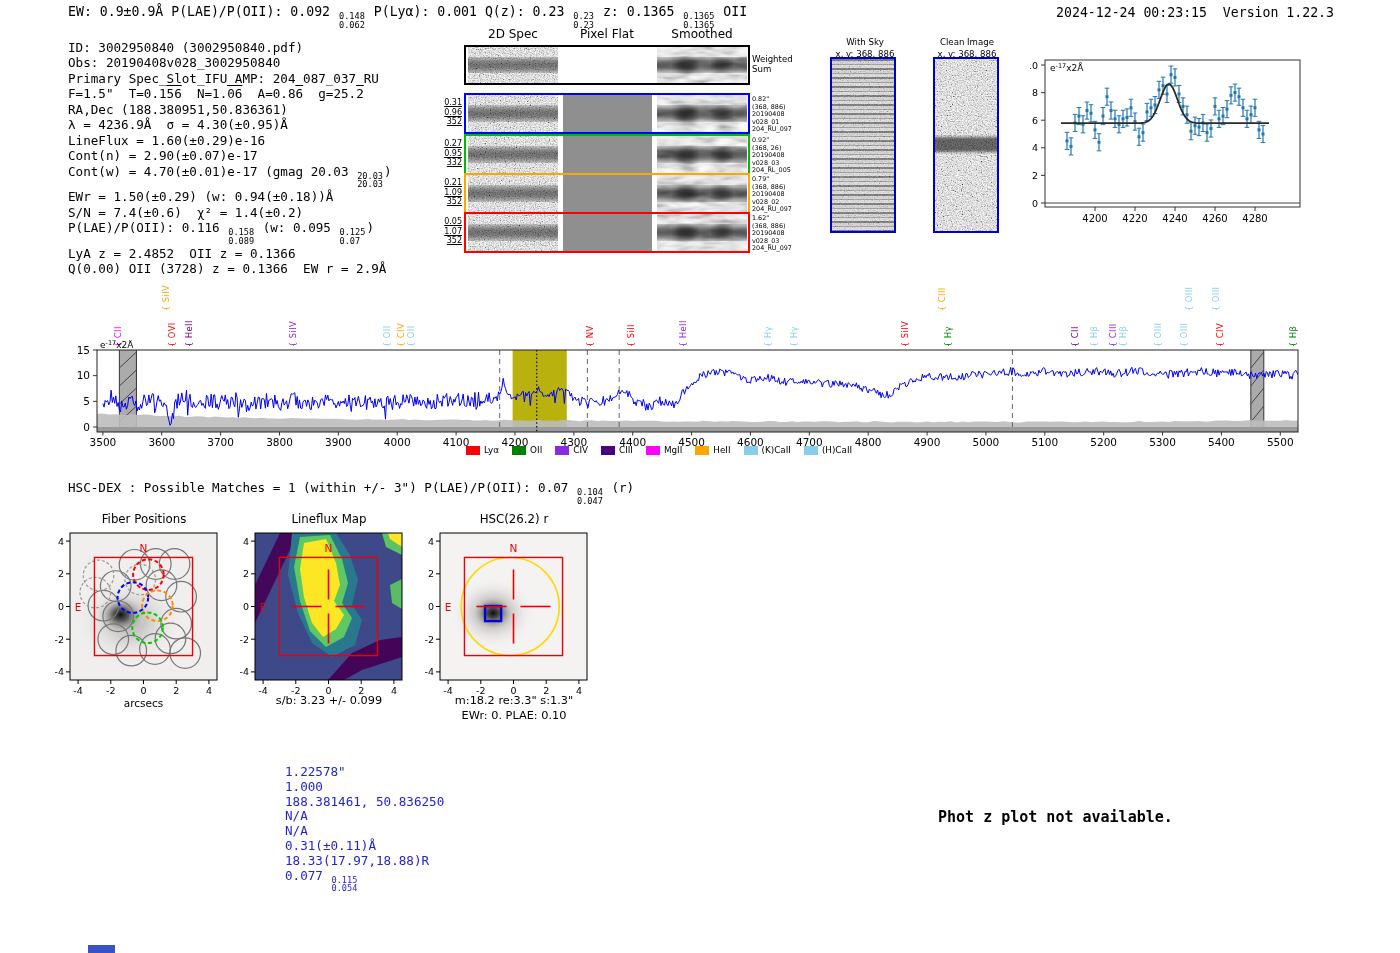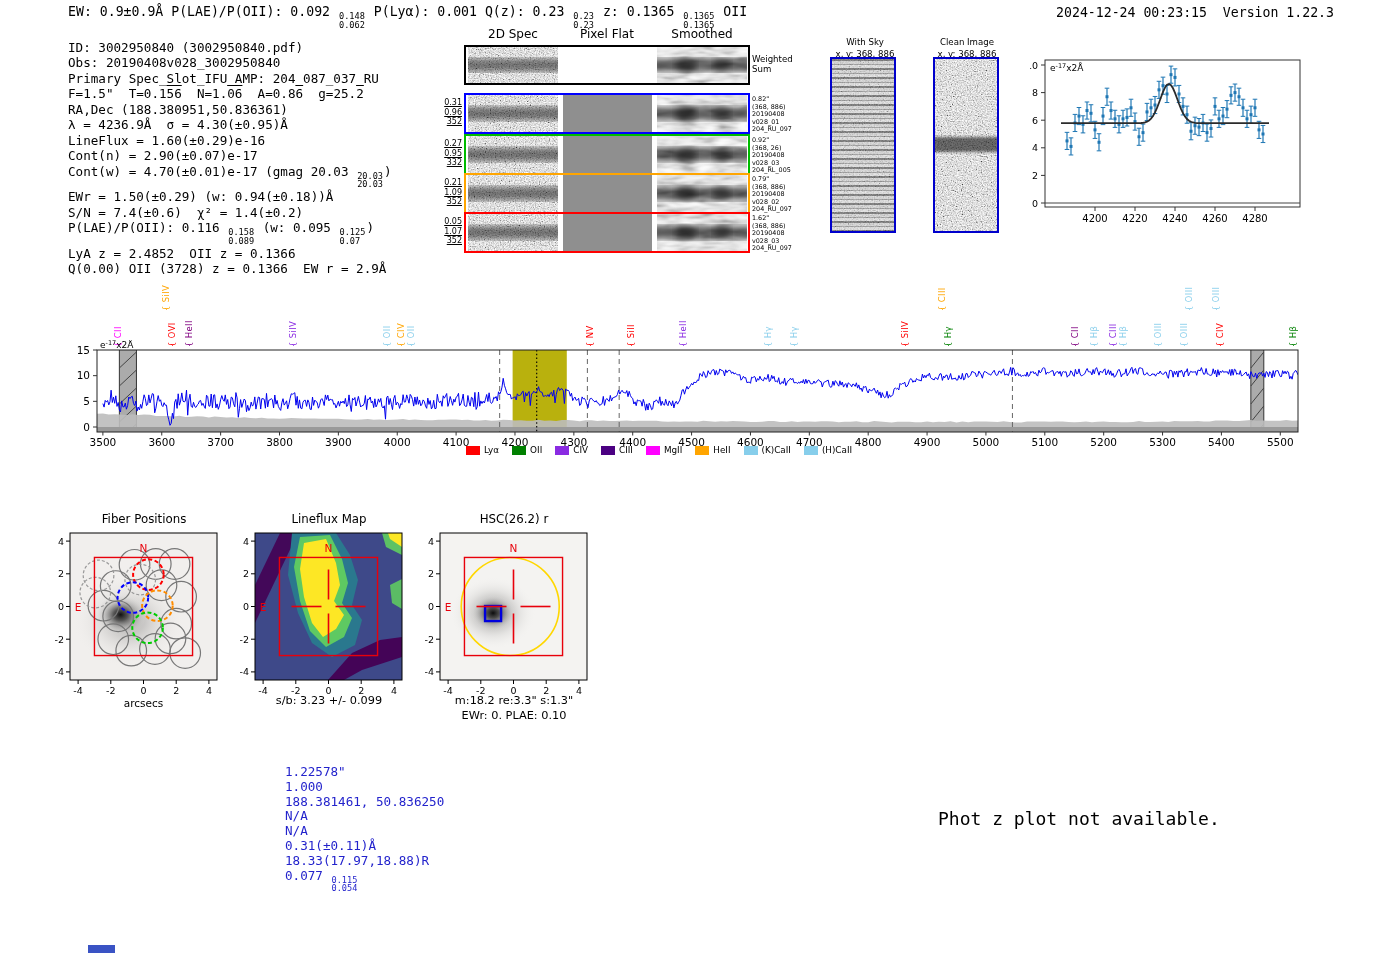--- a/index.html
+++ b/index.html
@@ -26,21 +26,21 @@
             white-space:nowrap;transform:rotate(-90deg);transform-origin:0 0;}
   #legend-row{left:466px;top:445px;display:flex;gap:13px;align-items:center;}
   .legend-item{display:flex;align-items:center;gap:4px;font-family:"DejaVu Sans",sans-serif;font-size:8.8px;}
   .legend-swatch{width:14px;height:9px;display:inline-block;}
   #hscdex-line{left:68px;top:480px;font-size:12.6px;white-space:nowrap;}
   .cut-title{font-size:11.8px;text-align:center;width:140px;font-family:"DejaVu Sans",sans-serif;}
   .cut-caption{font-size:11.3px;text-align:center;width:220px;font-family:"DejaVu Sans",sans-serif;}
   #match-labels{left:68px;top:772px;font-size:12.6px;line-height:14.8px;white-space:pre;}
   #match-values{left:285px;top:765px;font-size:12.6px;line-height:14.8px;color:#2323cc;white-space:pre;}
   #match-values .frac{color:#2323cc;}
-  #footer-note{left:938px;top:808px;font-size:18px;}
+  #footer-note{left:938px;top:808px;font-size:15px;font-weight:bold;}
 </style>
 </head>
 <body>
 
 <svg width="0" height="0" style="position:absolute" aria-hidden="true">
   <defs>
     <filter id="fn0" x="0" y="0" width="100%" height="100%">
         <feTurbulence type="fractalNoise" baseFrequency="0.8" numOctaves="2" seed="3"></feTurbulence>
         <feColorMatrix type="saturate" values="0"></feColorMatrix>
         <feComponentTransfer>
@@ -672,20 +672,24 @@
       <div class="legend-item">
         <span class="legend-swatch" style="background: rgb(135, 206, 235);"></span>
         <span>(K)CaII</span>
       </div>
       <div class="legend-item">
         <span class="legend-swatch" style="background: rgb(135, 206, 235);"></span>
         <span>(H)CaII</span>
       </div>
     </div>
 
+  <div id="hscdex-line" class="abs mono">HSC-DEX : Possible Matches = 1 (within +/- 3")  P(LAE)/P(OII): 0.07 <span class="frac">
+        <span>0.104</span>
+        <span>0.047</span>
+      </span> (r)</div>
 
   <div class="abs cut-title" style="left:74px;top:512px">Fiber Positions</div>
   <div class="abs cut-title" style="left:259px;top:512px">Lineflux Map</div>
   <div class="abs cut-title" style="left:444px;top:512px">HSC(26.2) r</div>
 
   <svg id="fibersvg" class="abs" style="left:55px;top:525px" width="180" height="190">
       <clipPath id="clipFib">
         <rect x="15" y="8" width="147" height="147"></rect>
       </clipPath>
       <g clip-path="url(#clipFib)">

